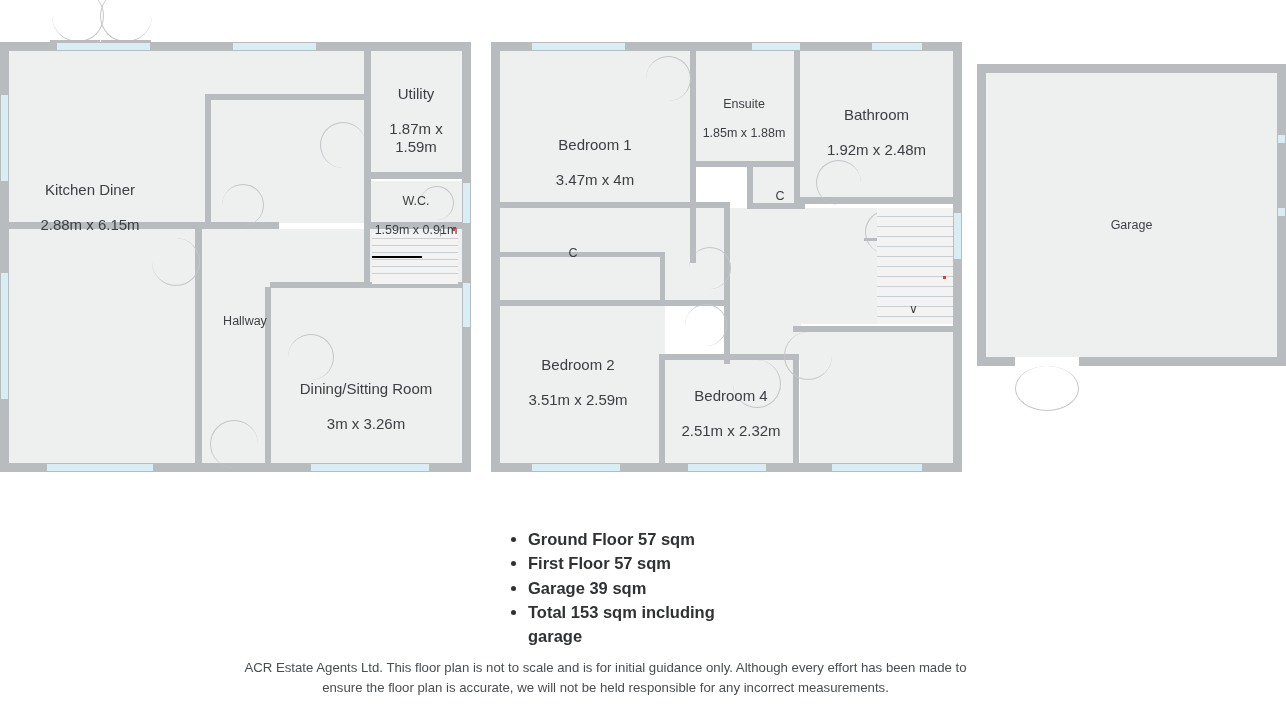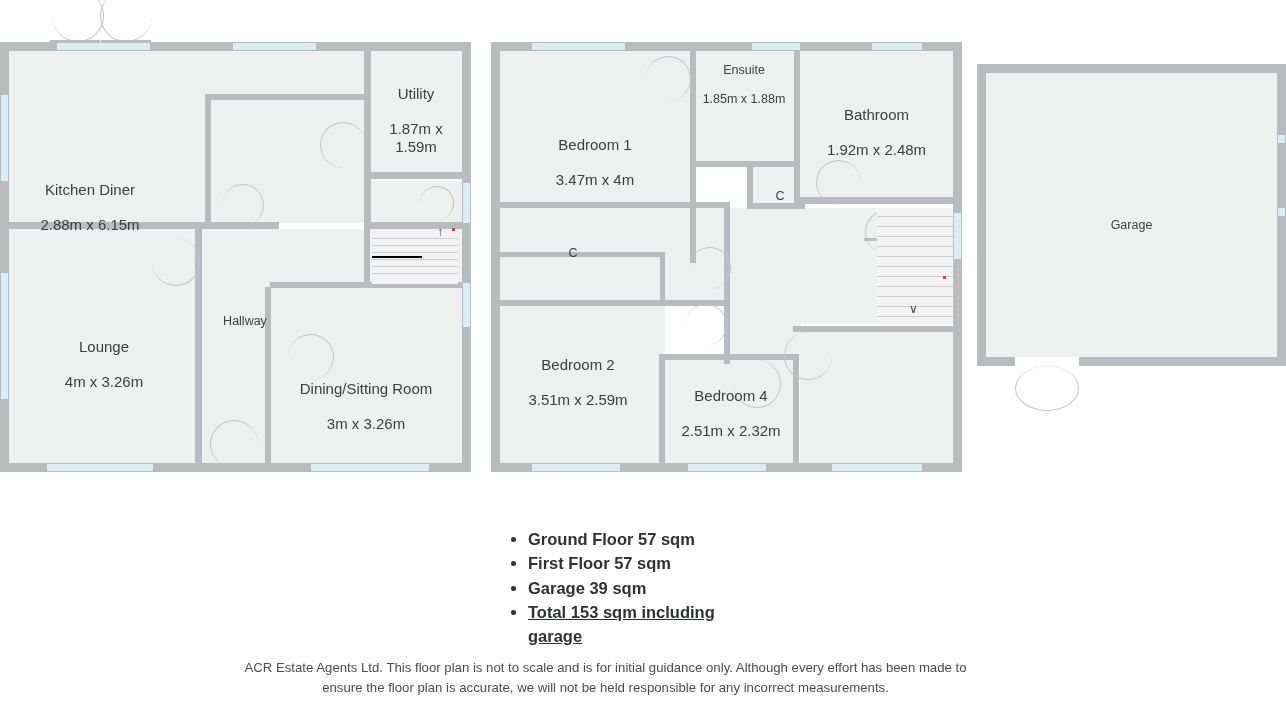--- a/index.html
+++ b/index.html
@@ -180,23 +180,23 @@
   <div class="dot-red" style="left:452px;top:186px;"></div>
 
   <div class="label lbl-lg" style="left:0px;top:121px;width:180px;">
     <span class="name">Kitchen Diner</span>
     <span class="dims">2.88m x 6.15m</span>
   </div>
   <div class="label lbl-md" style="left:372px;top:25px;width:88px;">
     <span class="name">Utility</span>
     <span class="dims">1.87m x 1.59m</span>
   </div>
-  <div class="label lbl-lg" style="left:14px;top:278px;width:180px;">
-    <span class="name">Lounge</span>
-    <span class="dims">4m x 3.26m</span>
+  <div class="label lbl-sm" style="left:372px;top:137px;width:88px;">
+    <span class="name">W.C.</span>
+    <span class="dims">1.59m x 0.91m</span>
   </div>
   <div class="label lbl-sm" style="left:200px;top:257px;width:90px;">
     <span class="name">Hallway</span>
   </div>
   <div class="label lbl-lg" style="left:270px;top:320px;width:192px;">
     <span class="name">Dining/Sitting Room</span>
     <span class="dims">3m x 3.26m</span>
   </div>
 </div>
 
@@ -266,21 +266,21 @@
       <i style="top:98px;"></i>
       <i style="top:108px;"></i>
   </div>
   <div class="arrow-txt" style="left:418px;top:260px;">∨</div>
   <div class="dot-red" style="left:452px;top:234px;"></div>
 
   <div class="label lbl-lg" style="left:14px;top:76px;width:180px;">
     <span class="name">Bedroom 1</span>
     <span class="dims">3.47m x 4m</span>
   </div>
-  <div class="label lbl-sm" style="left:203px;top:6px;width:100px;">
+  <div class="label lbl-sm" style="left:203px;top:40px;width:100px;">
     <span class="name">Ensuite</span>
     <span class="dims">1.85m x 1.88m</span>
   </div>
   <div class="label lbl-md" style="left:309px;top:46px;width:153px;">
     <span class="name">Bathroom</span>
     <span class="dims">1.92m x 2.48m</span>
   </div>
   <div class="label lbl-md" style="left:4px;top:296px;width:166px;">
     <span class="name">Bedroom 2</span>
     <span class="dims">3.51m x 2.59m</span>
@@ -311,17 +311,17 @@
   <div class="label lbl-sm" style="left:9px;top:139px;width:291px;">
     <span class="name">Garage</span>
   </div>
 </div>
 
 <div class="summary">
   <ul>
     <li>Ground Floor 57 sqm</li>
     <li>First Floor 57 sqm</li>
     <li>Garage 39 sqm</li>
-    <li style="width:200px;text-decoration:underline;">Total 153 sqm including garage</li>
+    <li style="width:200px;">Total 153 sqm including garage</li>
   </ul>
 </div>
 
 <div class="disclaimer">ACR Estate Agents Ltd. This floor plan is not to scale and is for initial guidance only. Although every effort has been made to ensure the floor plan is accurate, we will not be held responsible for any incorrect measurements.</div>
 
 </body></html>

